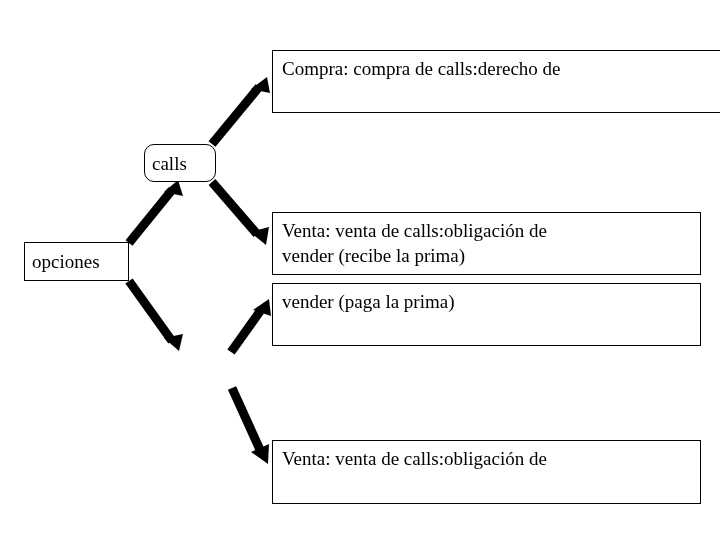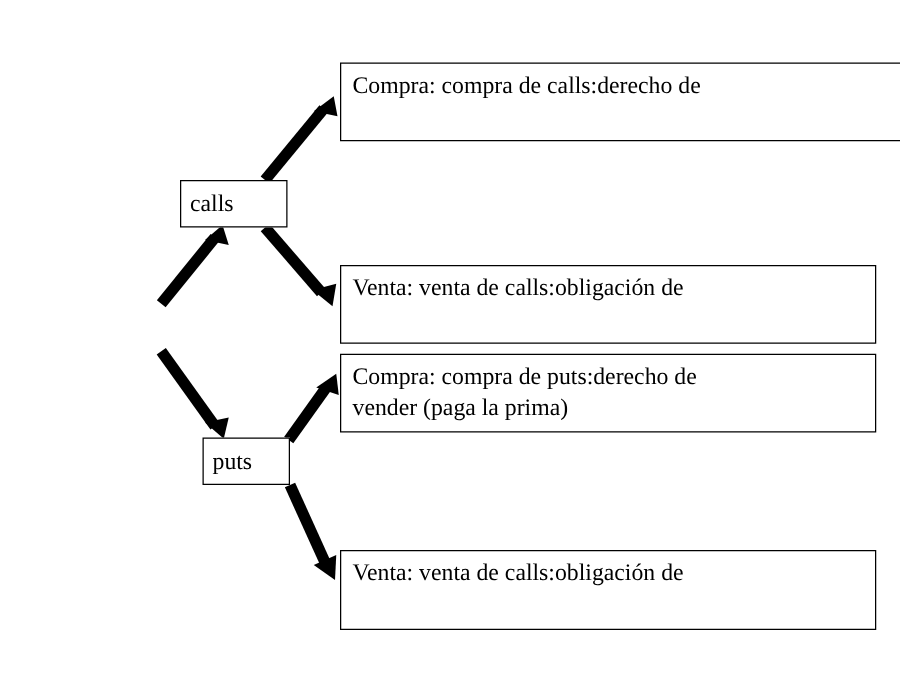--- a/index.html
+++ b/index.html
@@ -46,21 +46,21 @@
     line-height: 25px;
     padding: 5px 6px 5px 9px;
     z-index: 3;
   }
   .text-box .line {
     display: block;
     white-space: nowrap;
   }
   
   #node-opciones { left: 24px;  top: 242px; width: 105px; height: 39px; }
-  #node-calls    { left: 144px; top: 144px; width: 86px;  height: 38px; }
+  #node-calls    { left: 144px; top: 144px; width: 72px;  height: 38px; border-radius: 10px; }
   #node-puts     { left: 162px; top: 350px; width: 70px;  height: 38px; }
   
   #box-compra-calls { left: 272px; top: 50px;  width: 493px; height: 63px; }
   #box-venta-calls  { left: 272px; top: 212px; width: 429px; height: 63px; }
   #box-compra-puts  { left: 272px; top: 283px; width: 429px; height: 63px; }
   #box-venta-puts   { left: 272px; top: 440px; width: 429px; height: 64px; }
 </style>
 </head>
 <body>
 
@@ -92,39 +92,39 @@
       <line x1="231" y1="352" x2="261" y2="310" stroke="#000000" stroke-width="9" stroke-linecap="butt"></line>
       <polygon points="269,299 253,310 271,316" fill="#000000"></polygon>
     </g>
 
     <g>
       <line x1="232" y1="388" x2="261" y2="452" stroke="#000000" stroke-width="9" stroke-linecap="butt"></line>
       <polygon points="268,464 251,452 269,444" fill="#000000"></polygon>
     </g>
   </svg>
 
+  <div class="node-box" id="node-opciones">
+    <span>opciones</span>
+  </div>
 
   <div class="node-box" id="node-calls">
     <span>calls</span>
   </div>
 
-  <div class="node-box" id="node-puts">
-    <span>puts</span>
-  </div>
 
   <div class="text-box" id="box-compra-calls">
     <span class="line">Compra: compra de calls:derecho de</span>
   </div>
 
   <div class="text-box" id="box-venta-calls">
     <span class="line">Venta: venta de calls:obligación de</span>
+    <span class="line">vender (recibe la prima)</span>
   </div>
 
   <div class="text-box" id="box-compra-puts">
-    <span class="line">Compra: compra de puts:derecho de</span>
     <span class="line">vender (paga la prima)</span>
   </div>
 
   <div class="text-box" id="box-venta-puts">
     <span class="line">Venta: venta de calls:obligación de</span>
   </div>
 
 </div>
 
 </body></html>

